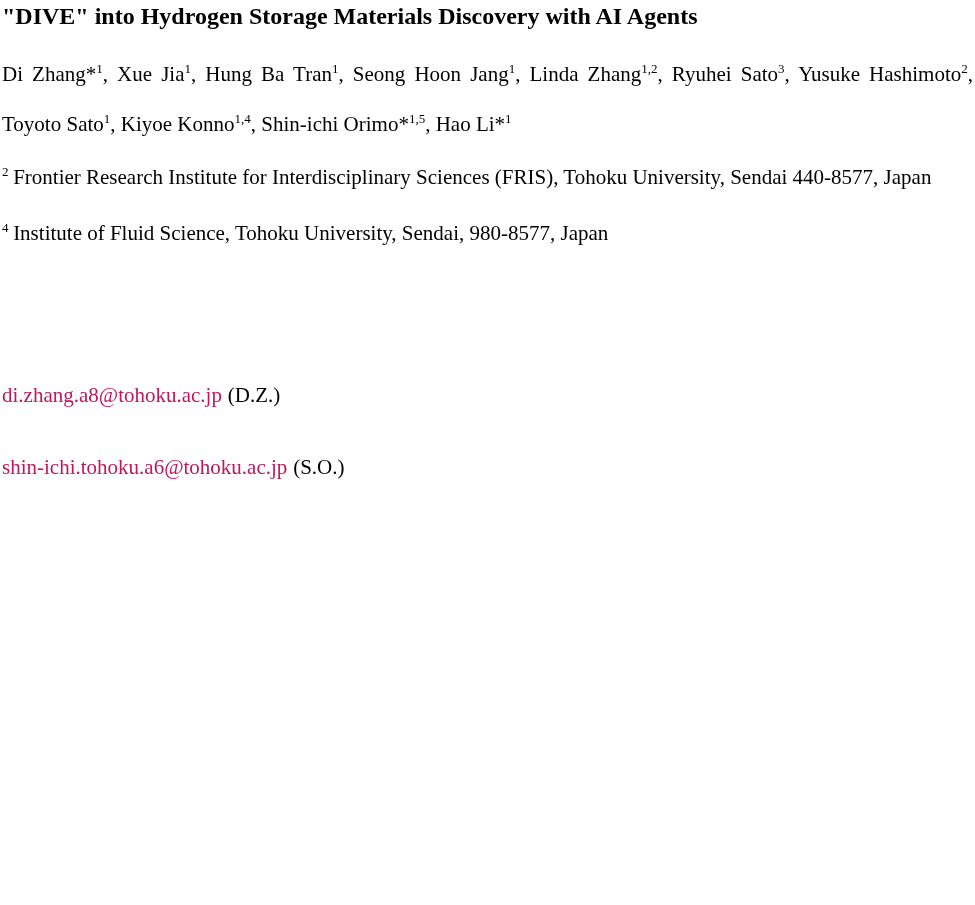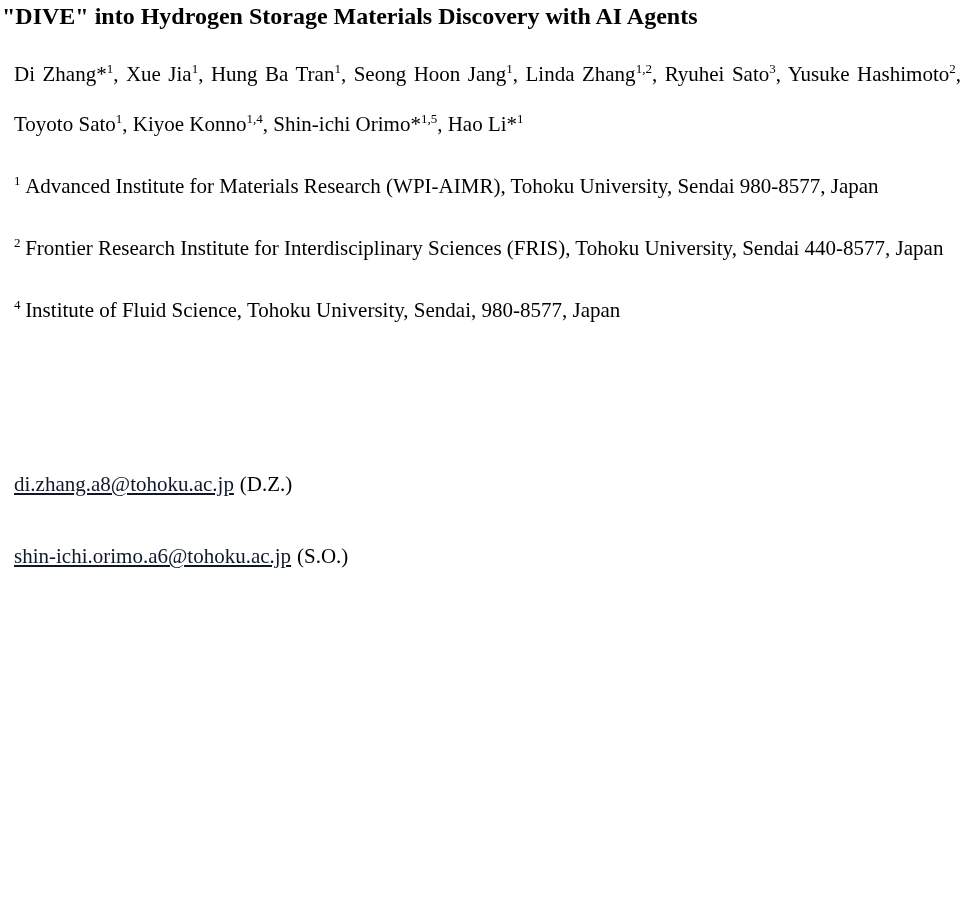--- a/index.html
+++ b/index.html
@@ -19,70 +19,66 @@
     font-family: "Liberation Serif", "DejaVu Serif", serif;
   }
   .doc-title {
     margin: 0 0 18px 0;
     font-size: 24px;
     line-height: 1.2;
     font-weight: bold;
     text-align: left;
   }
   p.body-par {
-    margin: 12px;
+    margin: 0;
     font-size: 21px;
     line-height: 50px;
     text-align: justify;
   }
   p.mb-authors { margin-bottom: 3px; }
   p.mb-tight   { margin-bottom: 6px; }
   p.mb-wide    { margin-bottom: 22px; }
   .sup {
     font-size: 0.62em;
     vertical-align: super;
     line-height: 0;
   }
   .affil-text { margin-left: 0.22em; }
   .email-suffix { margin-left: 0.28em; }
   a.email-link {
-    color: #0f172a;
-    text-decoration: underline;
+    color: #be185d;
     cursor: pointer;
   }
   .spacer-blank-line { height: 90px; }
 </style>
 </head>
 <body>
 
 <div class="page">
 
   <h1 class="doc-title">"DIVE" into Hydrogen Storage Materials Discovery with AI Agents</h1>
 
   <p class="body-par mb-authors"><span>Di Zhang*</span><span class="sup">1</span><span>, Xue Jia</span><span class="sup">1</span><span>, Hung Ba Tran</span><span class="sup">1</span><span>, Seong Hoon Jang</span><span class="sup">1</span><span>, Linda Zhang</span><span class="sup">1,2</span><span>, Ryuhei Sato</span><span class="sup">3</span><span>, Yusuke Hashimoto</span><span class="sup">2</span><span>, Toyoto Sato</span><span class="sup">1</span><span>, Kiyoe Konno</span><span class="sup">1,4</span><span>, Shin-ichi Orimo*</span><span class="sup">1,5</span><span>, Hao Li*</span><span class="sup">1</span></p>
 
-  <p class="body-par mb-tight">
-    <span class="sup">1</span><span class="affil-text">Advanced Institute for Materials Research (WPI-AIMR), Tohoku University, Sendai 980-8577, Japan</span>
-  </p>
 
   <p class="body-par mb-tight">
     <span class="sup">2</span><span class="affil-text">Frontier Research Institute for Interdisciplinary Sciences (FRIS), Tohoku University, Sendai 440-8577, Japan</span>
   </p>
 
 
   <p class="body-par mb-wide">
     <span class="sup">4</span><span class="affil-text">Institute of Fluid Science, Tohoku University, Sendai, 980-8577, Japan</span>
   </p>
 
 
   <div class="spacer-blank-line"></div>
 
 
   <p class="body-par mb-wide">
     <a class="email-link">di.zhang.a8@tohoku.ac.jp</a><span class="email-suffix">(D.Z.)</span>
   </p>
 
   <p class="body-par mb-wide">
-    <a class="email-link">shin-ichi.orimo.a6@tohoku.ac.jp</a><span class="email-suffix">(S.O.)</span>
+    <a class="email-link">shin-ichi.tohoku.a6@tohoku.ac.jp</a><span class="email-suffix">(S.O.)</span>
   </p>
 
 
 </div>
 
 </body></html>

